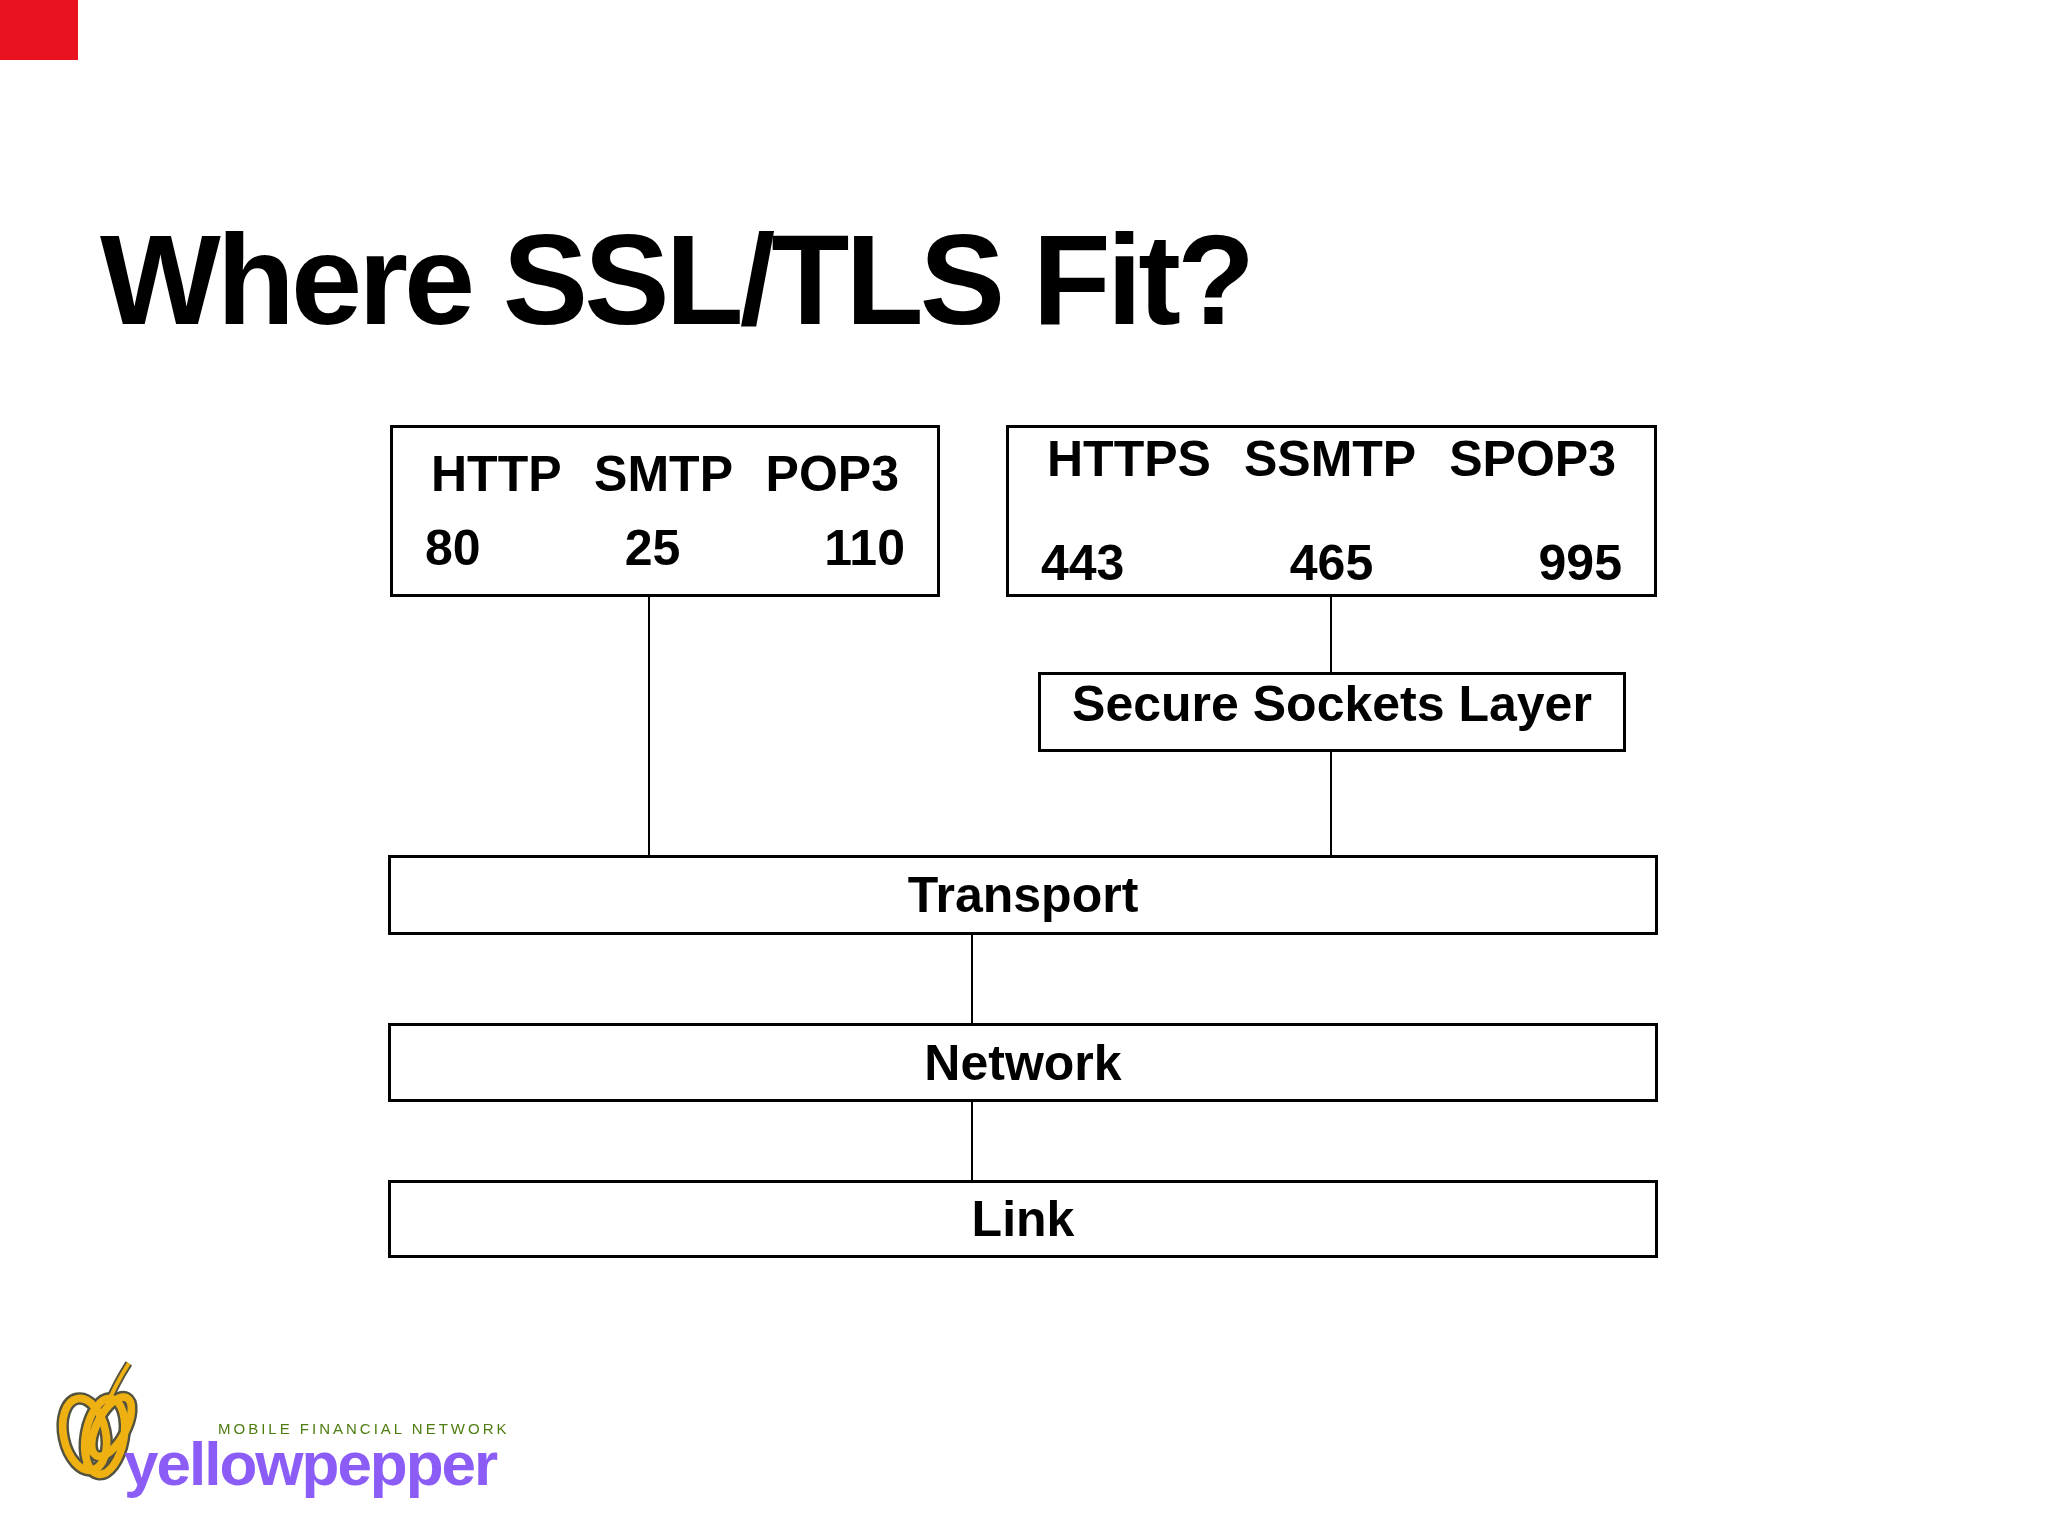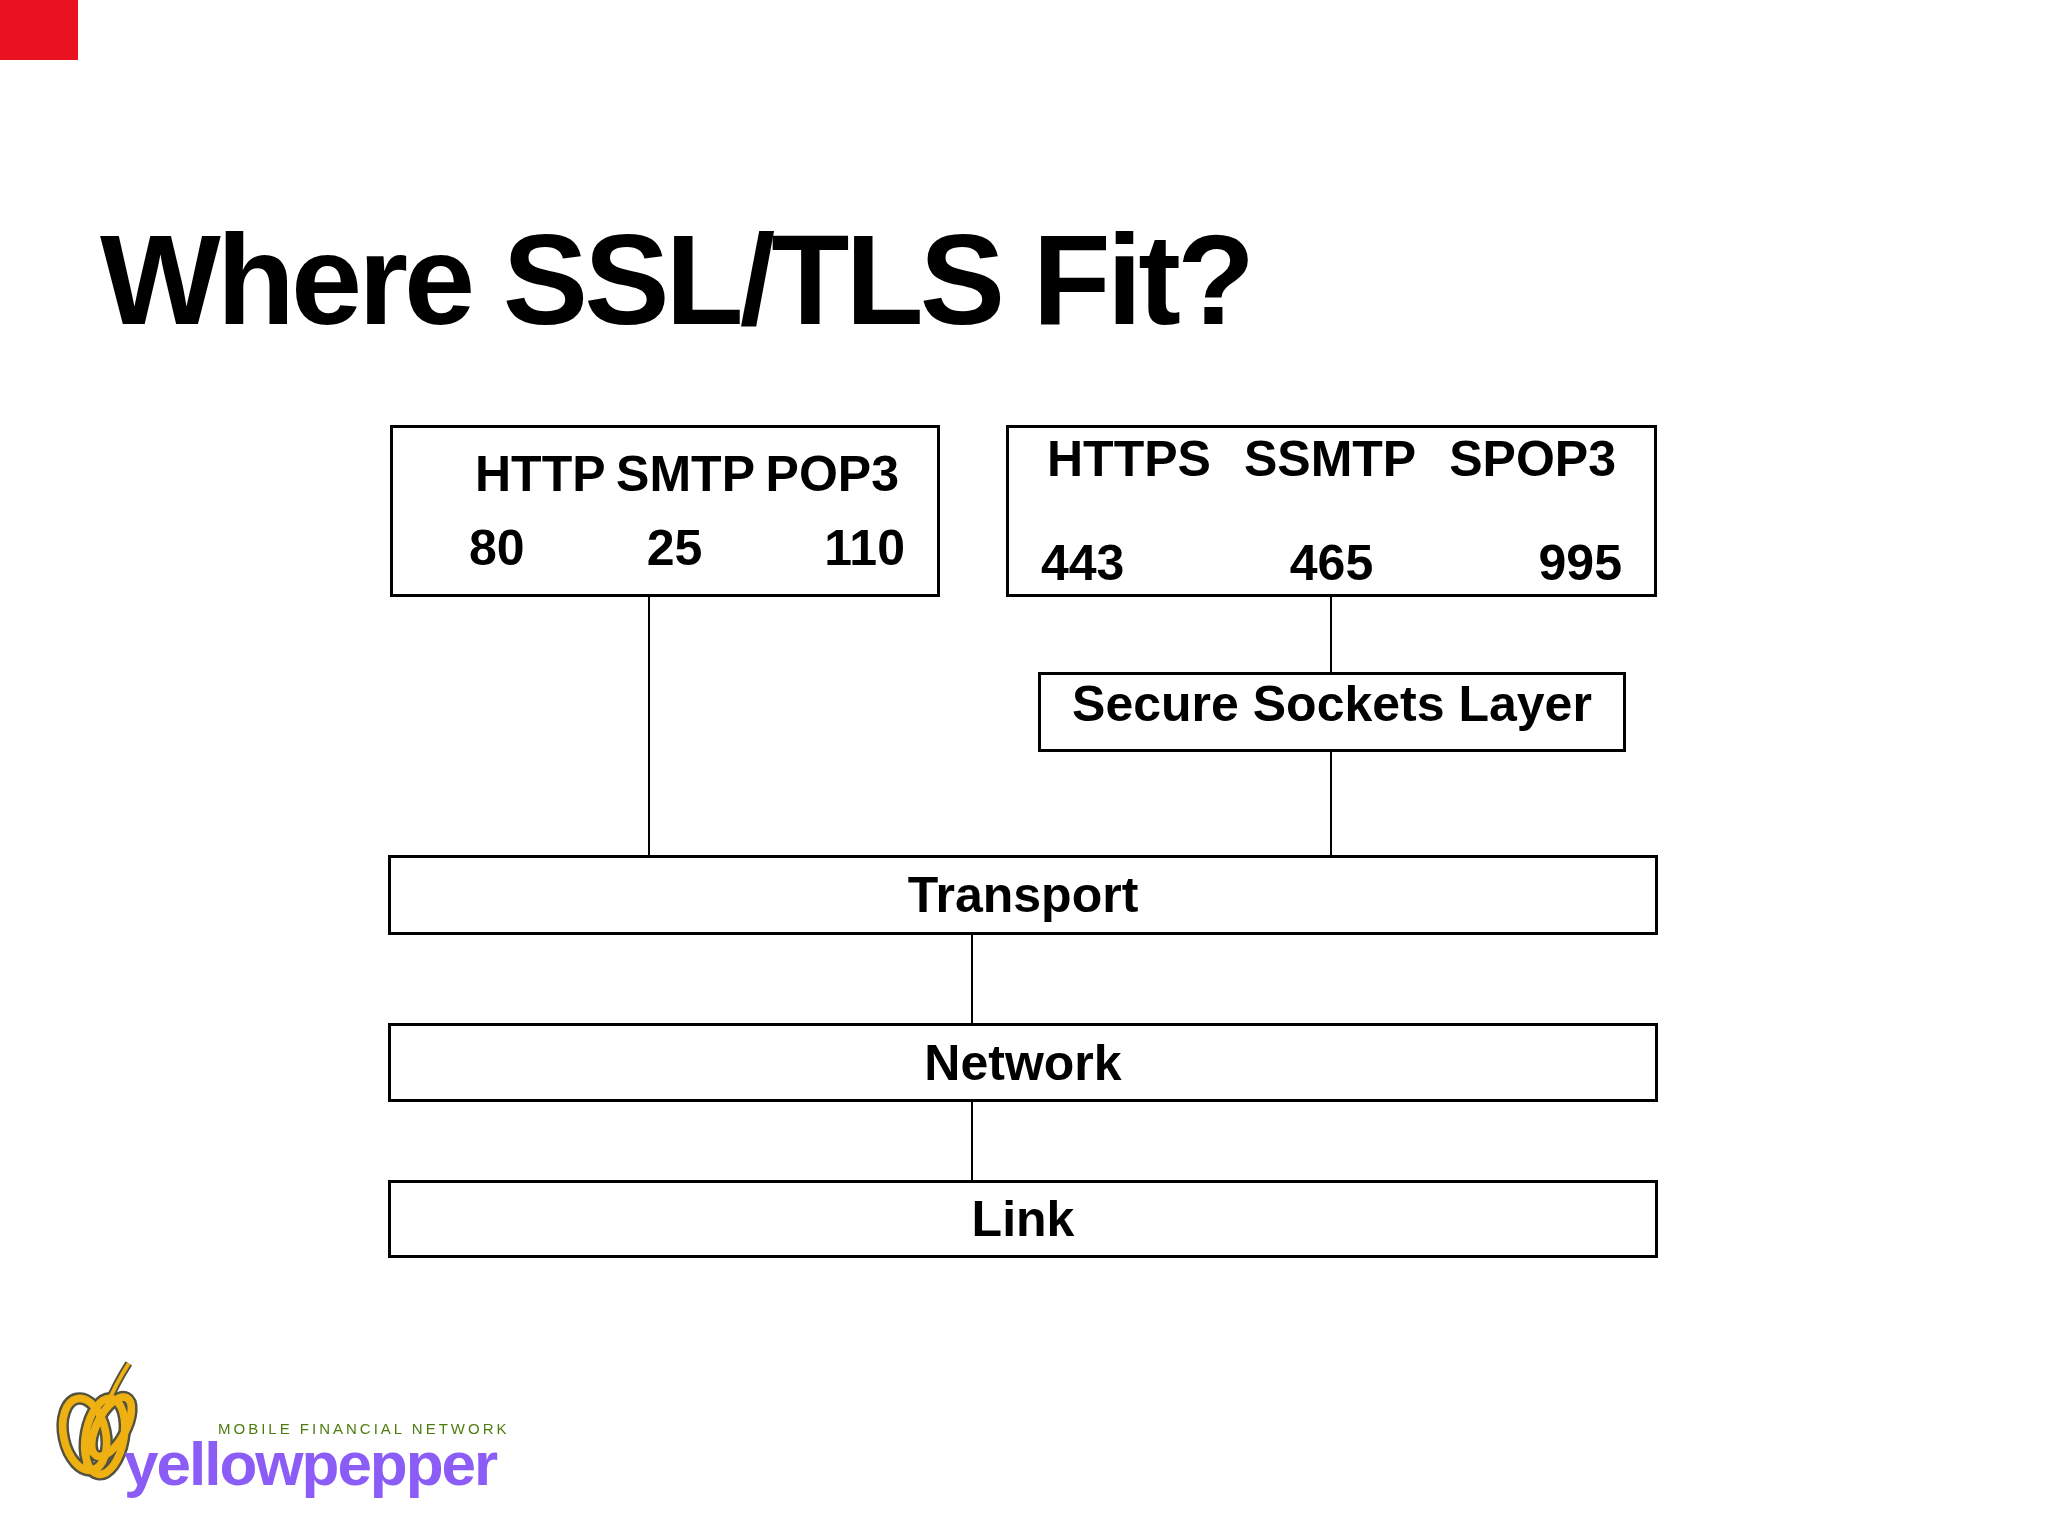--- a/index.html
+++ b/index.html
@@ -22,21 +22,21 @@
   }
   .dbox{
     position:absolute;
     border:3px solid #000;
     background:#fff;
     box-sizing:border-box;
     display:flex;flex-direction:column;justify-content:space-evenly;
     font-weight:bold;font-size:50px;
   }
   .proto-box{width:550px;height:172px;top:425px;}
-  .proto-box.plain{left:390px;padding-left:44px;}
+  .proto-box.plain{left:390px;}
   .proto-box.secure{left:1006px;width:651px;gap:44px;}
   .proto-row{display:flex;justify-content:space-between;padding:0 38px;}
   .port-row{display:flex;justify-content:space-between;padding:0 32px;}
   .ssl-box{
     left:1006px;top:672px;width:588px;height:80px;
     align-items:flex-start;justify-content:center;flex-direction:row;margin-left:32px;
   }
   .layer-box{
     left:388px;width:1270px;height:80px;
     align-items:center;justify-content:center;flex-direction:row;

